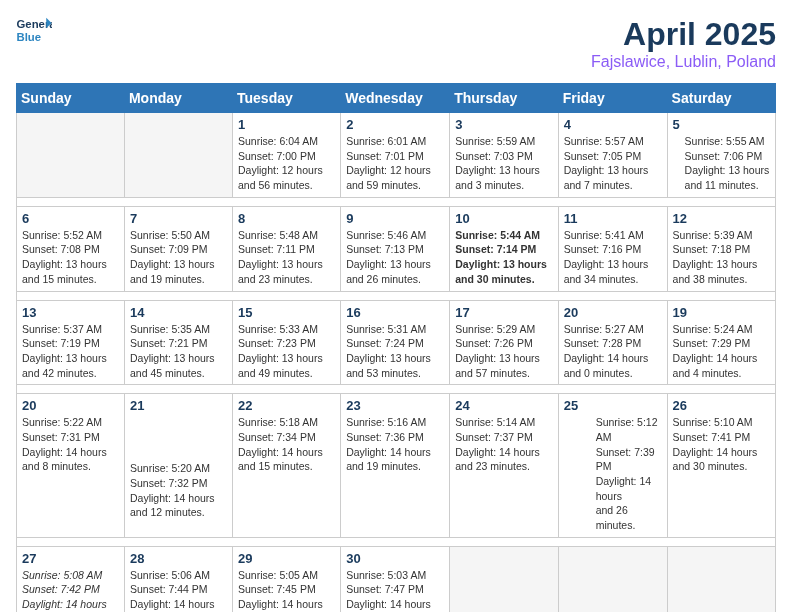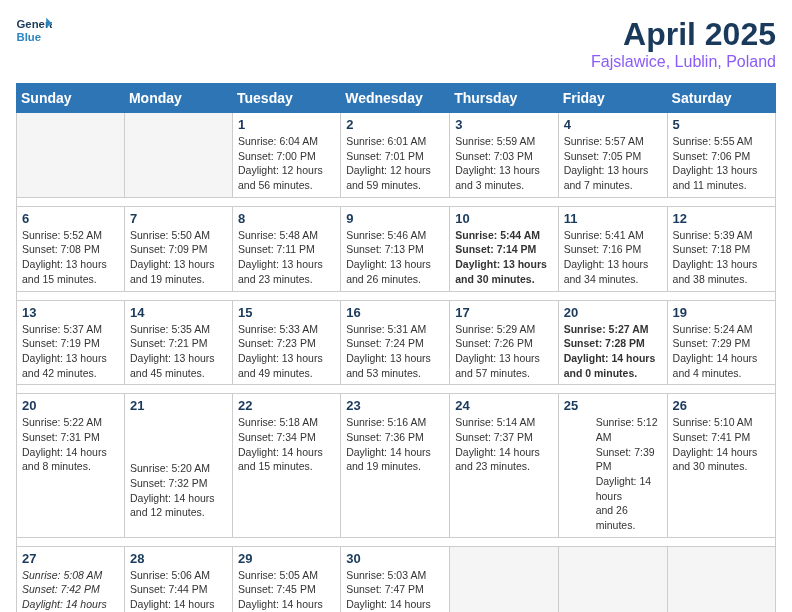--- a/index.html
+++ b/index.html
@@ -135,21 +135,21 @@
         </td>
         <td>
           <span class="day-number">4</span>
           <div class="day-info" style="white-space: pre-line;">Sunrise: 5:57 AM
 Sunset: 7:05 PM
 Daylight: 13 hours
 and 7 minutes.</div>
         </td>
         <td>
           <span class="day-number">5</span>
-          <div class="day-info" style="white-space: pre-line;">Sunrise: 5:55 AM
+          <div class="day-info" style="white-space: pre-line; margin-left: 12px;">Sunrise: 5:55 AM
 Sunset: 7:06 PM
 Daylight: 13 hours
 and 11 minutes.</div>
         </td>
       </tr>
       <tr>
         <td colspan="7" class="row-separator"></td>
       </tr>
       <tr>
         <td>
@@ -236,21 +236,21 @@
         </td>
         <td>
           <span class="day-number">17</span>
           <div class="day-info" style="white-space: pre-line;">Sunrise: 5:29 AM
 Sunset: 7:26 PM
 Daylight: 13 hours
 and 57 minutes.</div>
         </td>
         <td>
           <span class="day-number">20</span>
-          <div class="day-info" style="white-space: pre-line; font-weight: bold;">Sunrise: 5:27 AM
+          <div class="day-info" style="white-space: pre-line;">Sunrise: 5:27 AM
 Sunset: 7:28 PM
 Daylight: 14 hours
 and 0 minutes.</div>
         </td>
         <td>
           <span class="day-number">19</span>
           <div class="day-info" style="white-space: pre-line;">Sunrise: 5:24 AM
 Sunset: 7:29 PM
 Daylight: 14 hours
 and 4 minutes.</div>

